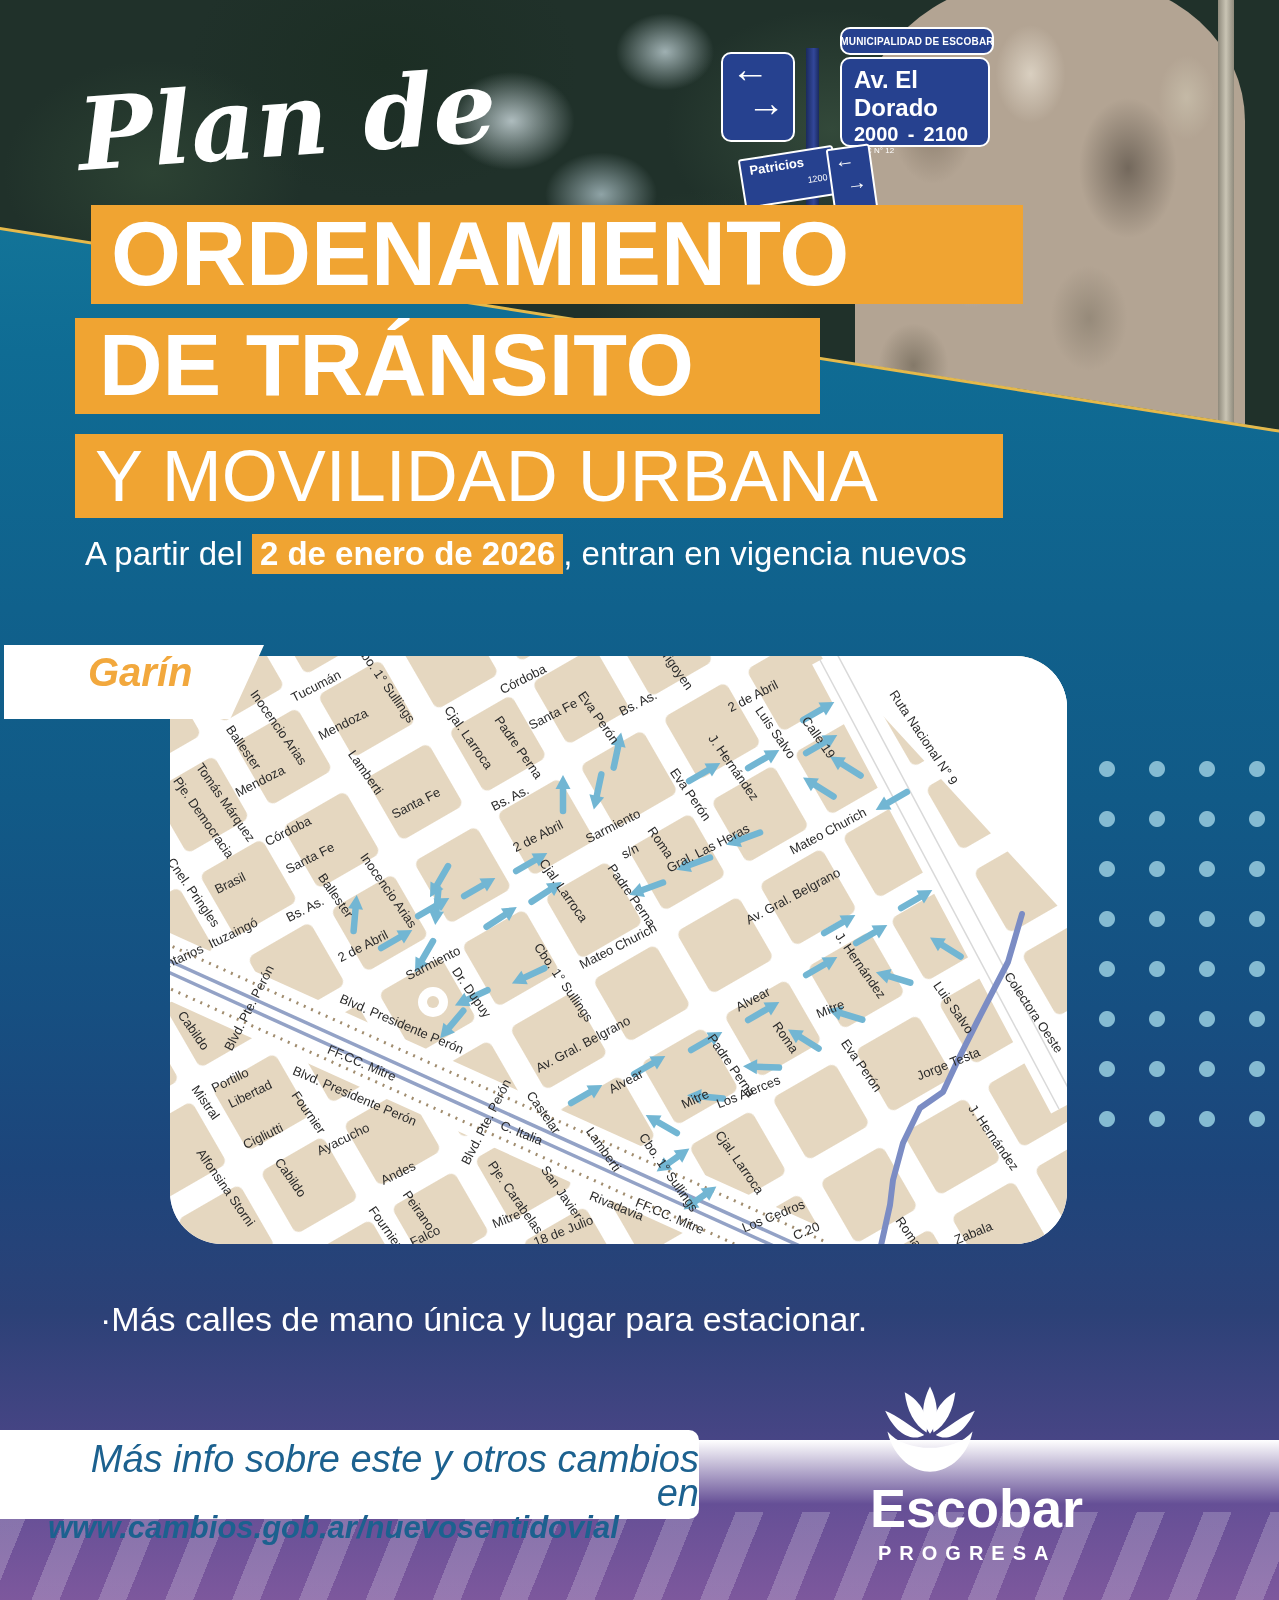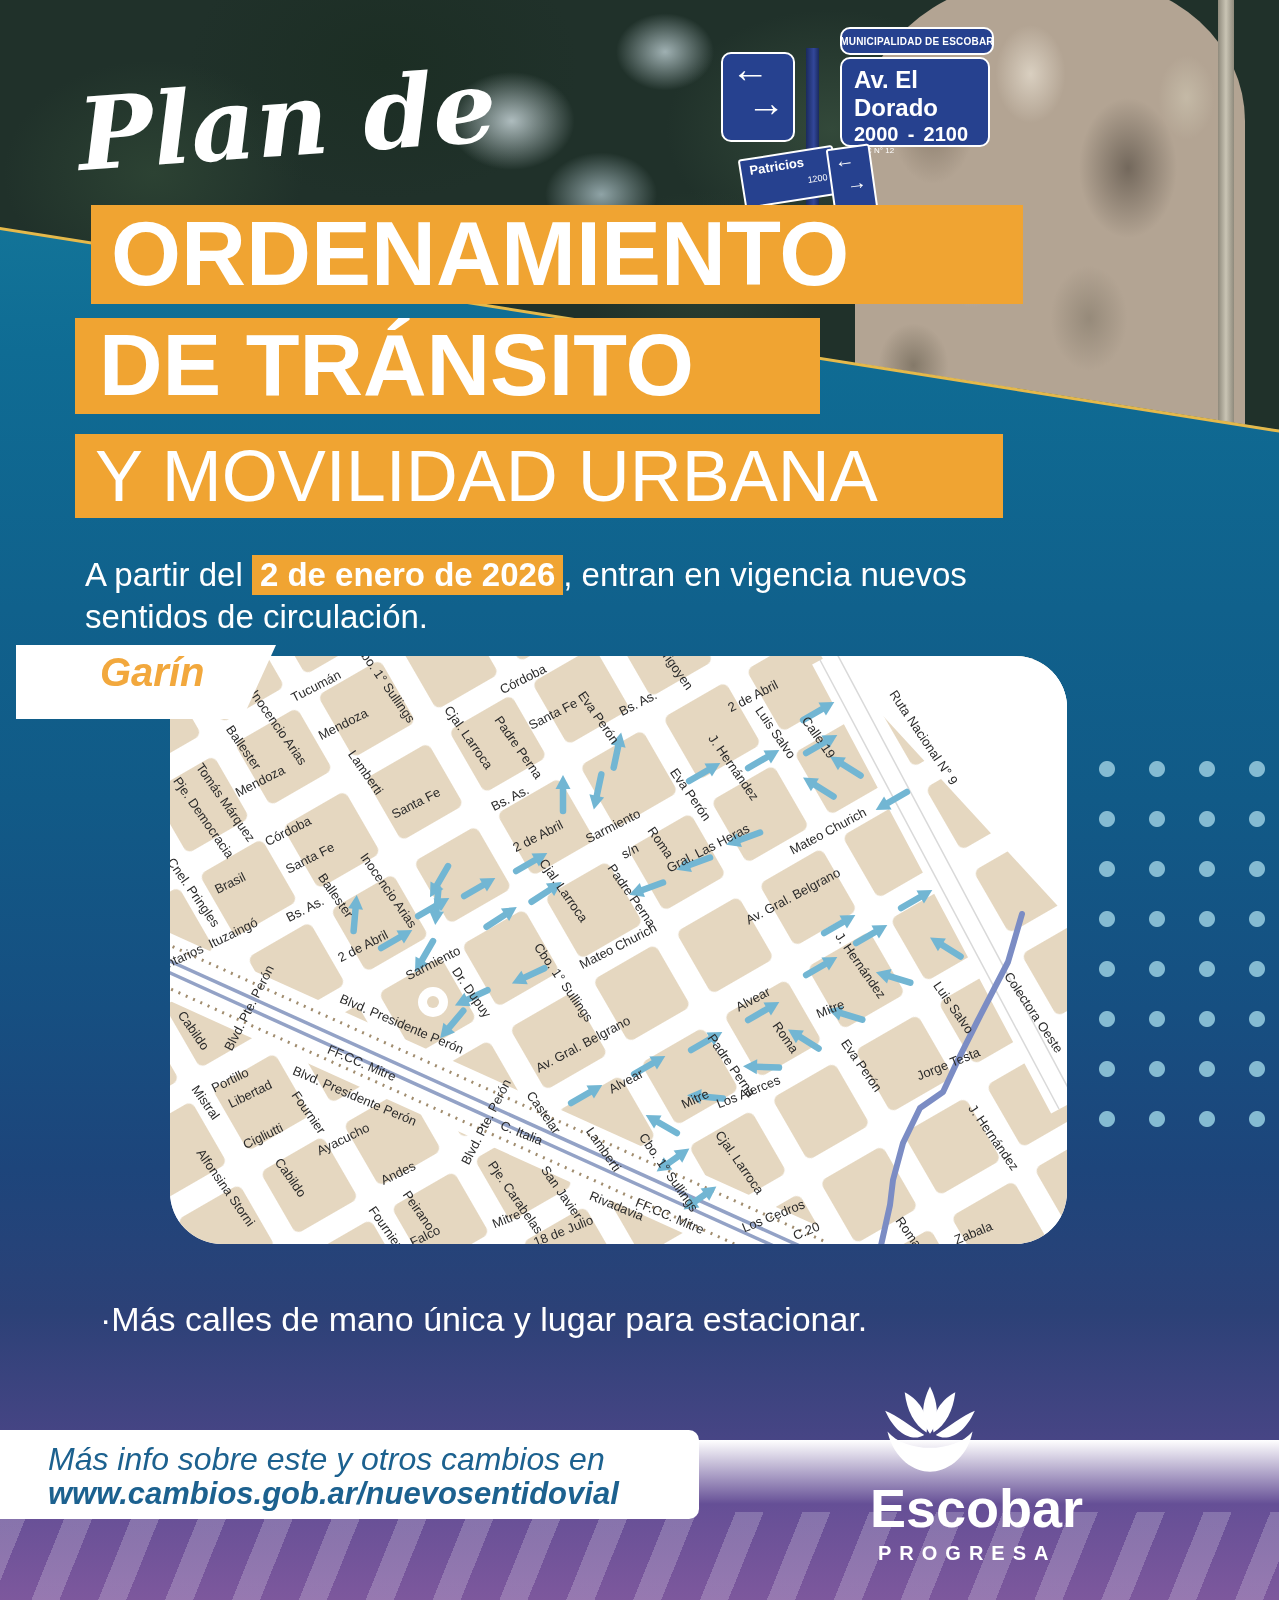--- a/index.html
+++ b/index.html
@@ -65,41 +65,41 @@
   .diag-line{position:absolute;left:0;top:227px;width:1300px;height:3px;background:#E5B94B;
     transform:rotate(9deg);transform-origin:0 0;}
   
   .script-title{position:absolute;left:78px;top:80px;color:#fff;
     font-family:"DejaVu Serif",serif;font-style:italic;font-weight:bold;font-size:100px;line-height:110px;
     transform:rotate(-4deg);transform-origin:0 50%;}
   .bar{position:absolute;background:#F0A432;color:#fff;white-space:nowrap;}
   .bar1{left:75px;top:205px;width:932px;height:99px;font-size:90px;font-weight:bold;line-height:99px;padding-left:20px;box-sizing:border-box;margin-left:16px;}
   .bar2{left:75px;top:318px;width:745px;height:96px;font-size:88px;font-weight:bold;line-height:94px;padding-left:24px;box-sizing:border-box;}
   .bar3{left:75px;top:424px;width:928px;height:84px;font-size:72px;font-weight:normal;line-height:84px;padding-left:20px;box-sizing:border-box;margin-top:10px;}
-  .intro{position:absolute;left:85px;top:533px;color:#fff;font-size:33px;line-height:42px;margin-top:21px;}
+  .intro{position:absolute;left:85px;top:533px;color:#fff;font-size:33px;line-height:42px;}
   .intro .hl{background:#F0A432;font-weight:bold;padding:1px 8px 2px 8px;}
   
-  .city-band{position:absolute;left:16px;top:645px;width:260px;height:74px;background:#fff;
+  .city-band{position:absolute;left:4px;top:645px;width:260px;height:74px;background:#fff;
     clip-path:polygon(0 0,100% 0,87% 100%,0 100%);z-index:6;}
   .city-band span{display:block;padding-left:84px;font-size:40px;line-height:55px;font-weight:bold;font-style:italic;color:#F2A83D;}
   .map-box{position:absolute;left:170px;top:656px;width:897px;height:588px;background:#fff;
     border-radius:52px;overflow:hidden;z-index:5;}
   #map-svg{display:block;width:897px;height:588px;}
   #map-svg text.street-label{font-size:13px;fill:#2b2b2b;text-anchor:middle;font-family:"Liberation Sans",sans-serif;}
   #map-svg .dir-arrow line{stroke:#72B6D3;stroke-width:6.5;stroke-linecap:round;}
   #map-svg .dir-arrow polygon{fill:#72B6D3;}
   #map-svg .river{fill:none;stroke:#7B8CC4;stroke-width:6;stroke-linejoin:round;stroke-linecap:round;}
   .dots{position:absolute;left:1082px;top:744px;width:192px;height:404px;
     background-image:radial-gradient(circle,#85BBD2 7.5px,rgba(0,0,0,0) 8.5px);
     background-size:50px 50px;}
   
   .bullet{position:absolute;left:100px;top:1300px;color:#fff;font-size:34px;}
   .footer-box{position:absolute;left:0;top:1430px;width:699px;height:89px;background:#fff;
     border-radius:0 10px 10px 0;box-sizing:border-box;padding:12px 0 0 48px;color:#1C618F;font-style:italic;z-index:4;}
-  .footer-box .l1{font-size:32px;line-height:34px;}
+  .footer-box .l1{font-size:38px;line-height:34px;text-align:right;}
   .footer-box .l2{font-size:31px;line-height:36px;font-weight:bold;}
   .logo{position:absolute;left:870px;top:1382px;width:262px;text-align:left;color:#fff;z-index:4;}
   .logo .flower{margin:0 auto;}
   .logo .name{font-size:54px;font-weight:bold;line-height:56px;margin-top:2px;}
   .logo .tagline{font-size:20px;font-weight:bold;letter-spacing:8px;margin-top:6px;padding-left:8px;}
   .stripes{position:absolute;left:0;top:1512px;width:1279px;height:88px;
     background:repeating-linear-gradient(112deg,rgba(255,255,255,0.20) 0 26px,rgba(0,0,0,0) 26px 62px);z-index:3;}
 </style>
 </head>
 <body>
@@ -142,21 +142,20 @@
 </div>
 <div class="diag-line"></div>
 
 <div class="script-title">Plan de</div>
 <div class="bar bar1">ORDENAMIENTO</div>
 <div class="bar bar2">DE TRÁNSITO</div>
 <div class="bar bar3">Y MOVILIDAD URBANA</div>
 
 <div class="intro">
   <span>A partir del </span><span class="hl">2 de enero de 2026</span><span>, entran en vigencia nuevos</span><br>
-  <span>sentidos de circulación.</span>
 </div>
 
 <div class="map-box">
   <svg id="map-svg" viewBox="0 0 897 588" xmlns="http://www.w3.org/2000/svg">
     <defs>
       <pattern id="blocks" width="96" height="96" patternUnits="userSpaceOnUse" patternTransform="rotate(-30)">
         <rect width="96" height="96" fill="#ffffff"></rect>
         <rect x="12" y="12" width="72" height="72" rx="7" fill="#E5D7C0"></rect>
       </pattern>
     </defs>

